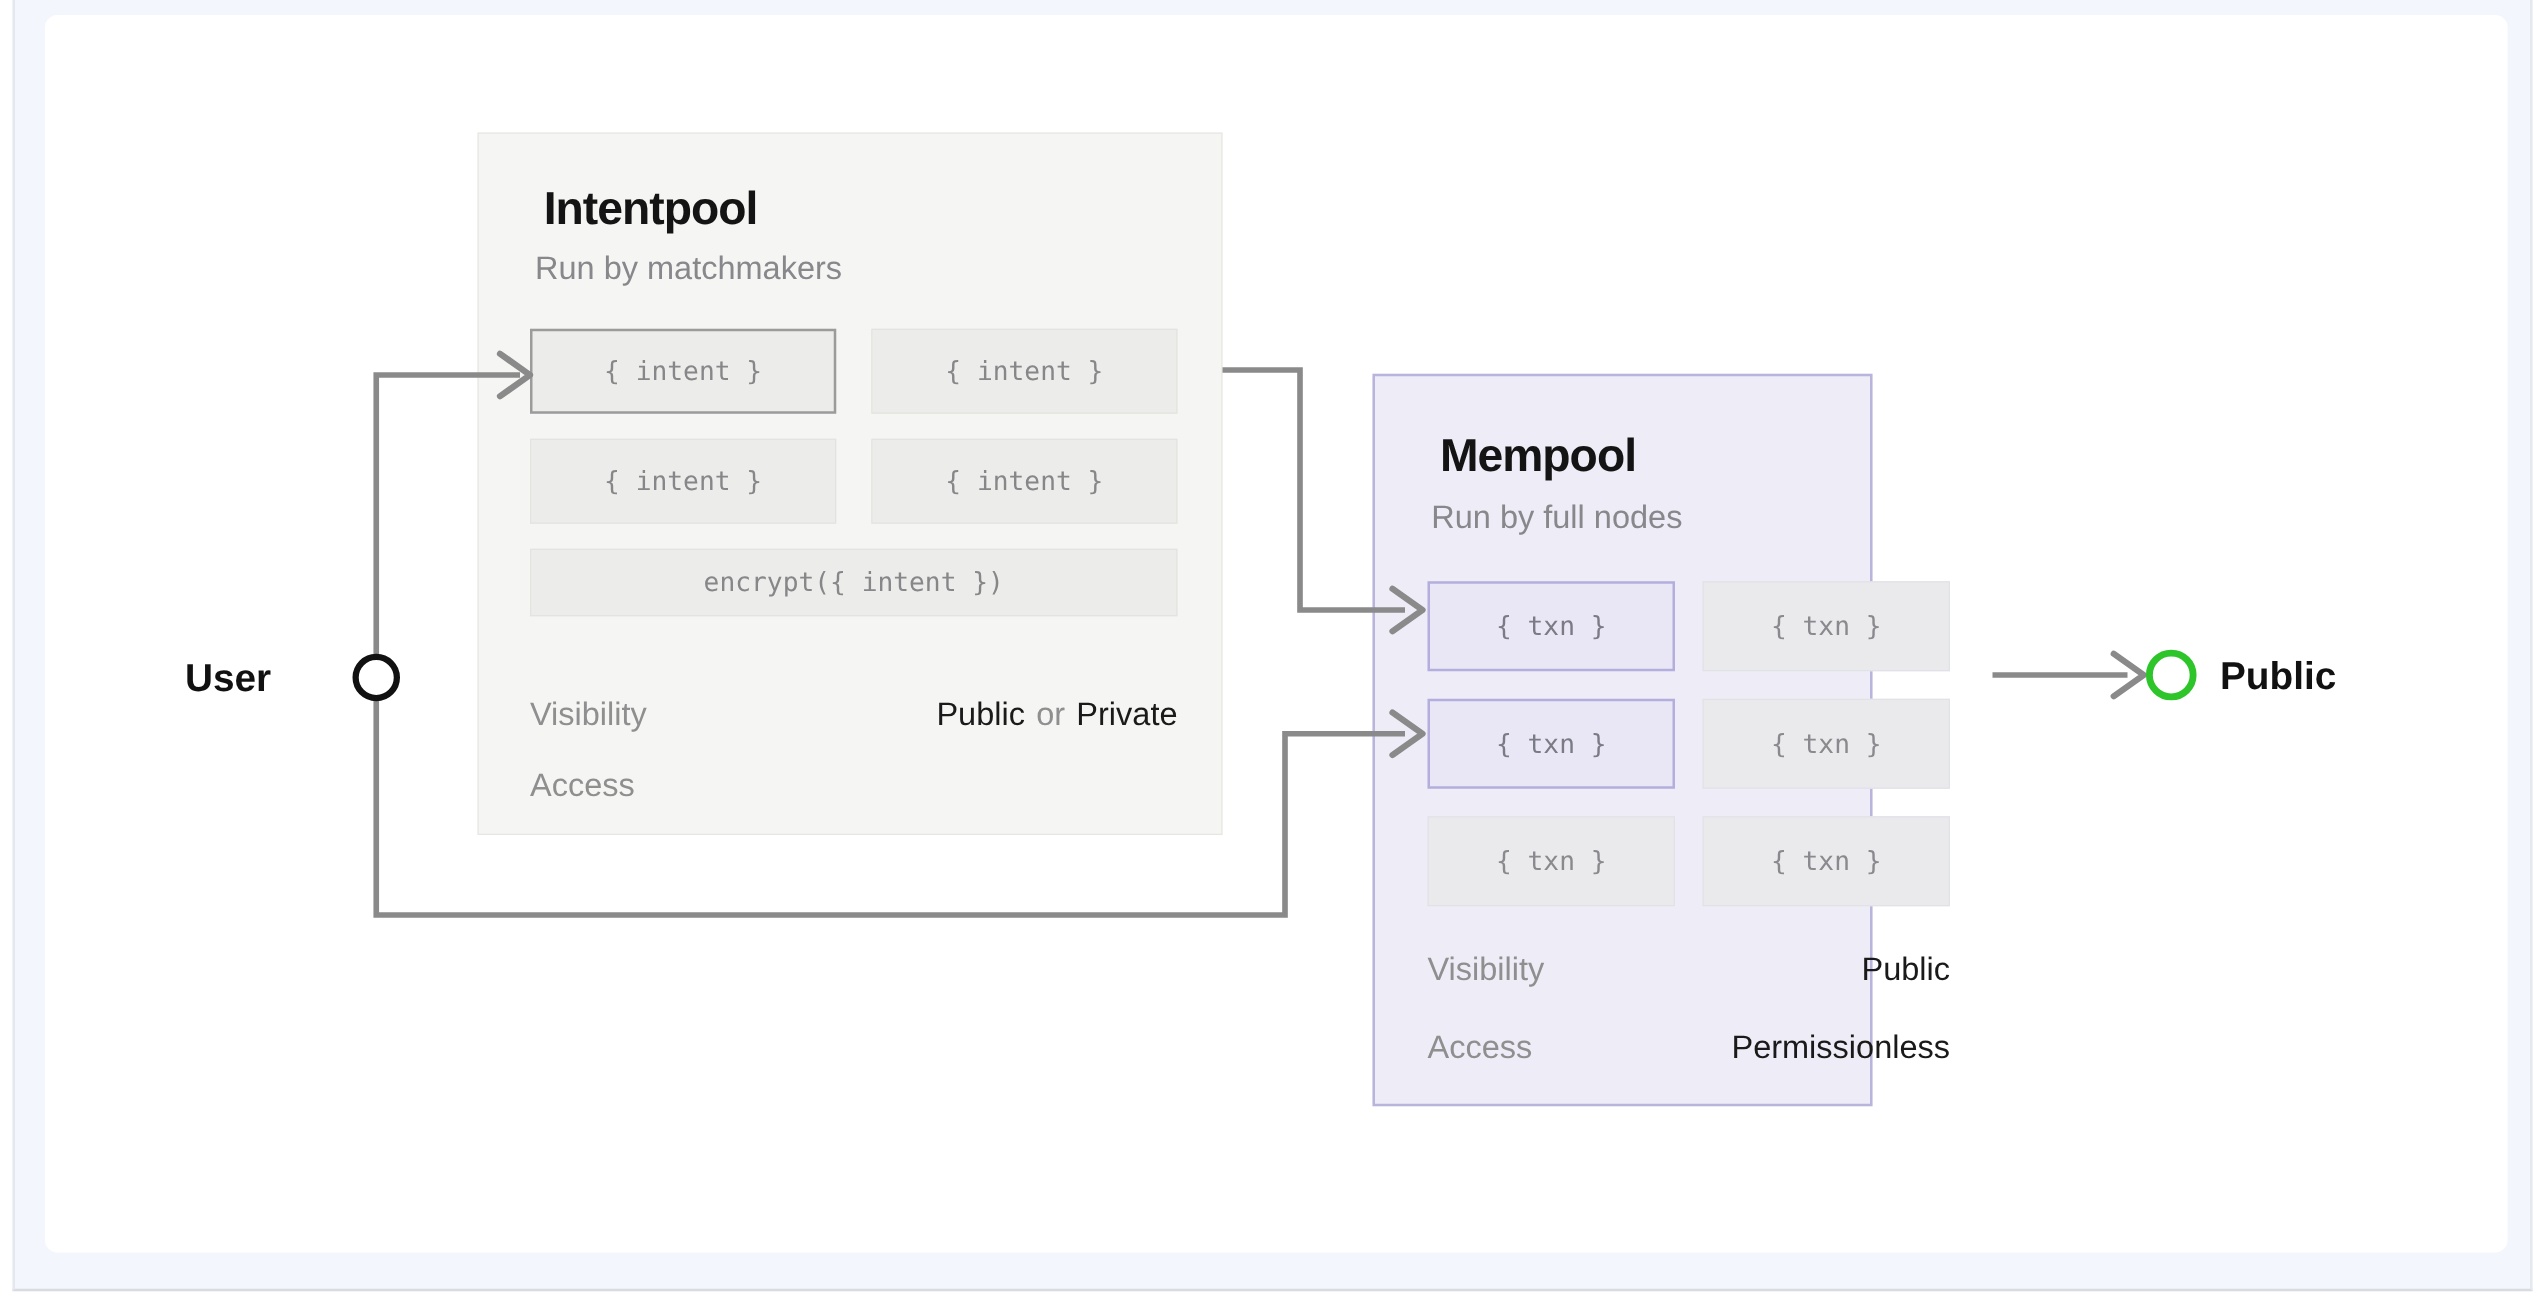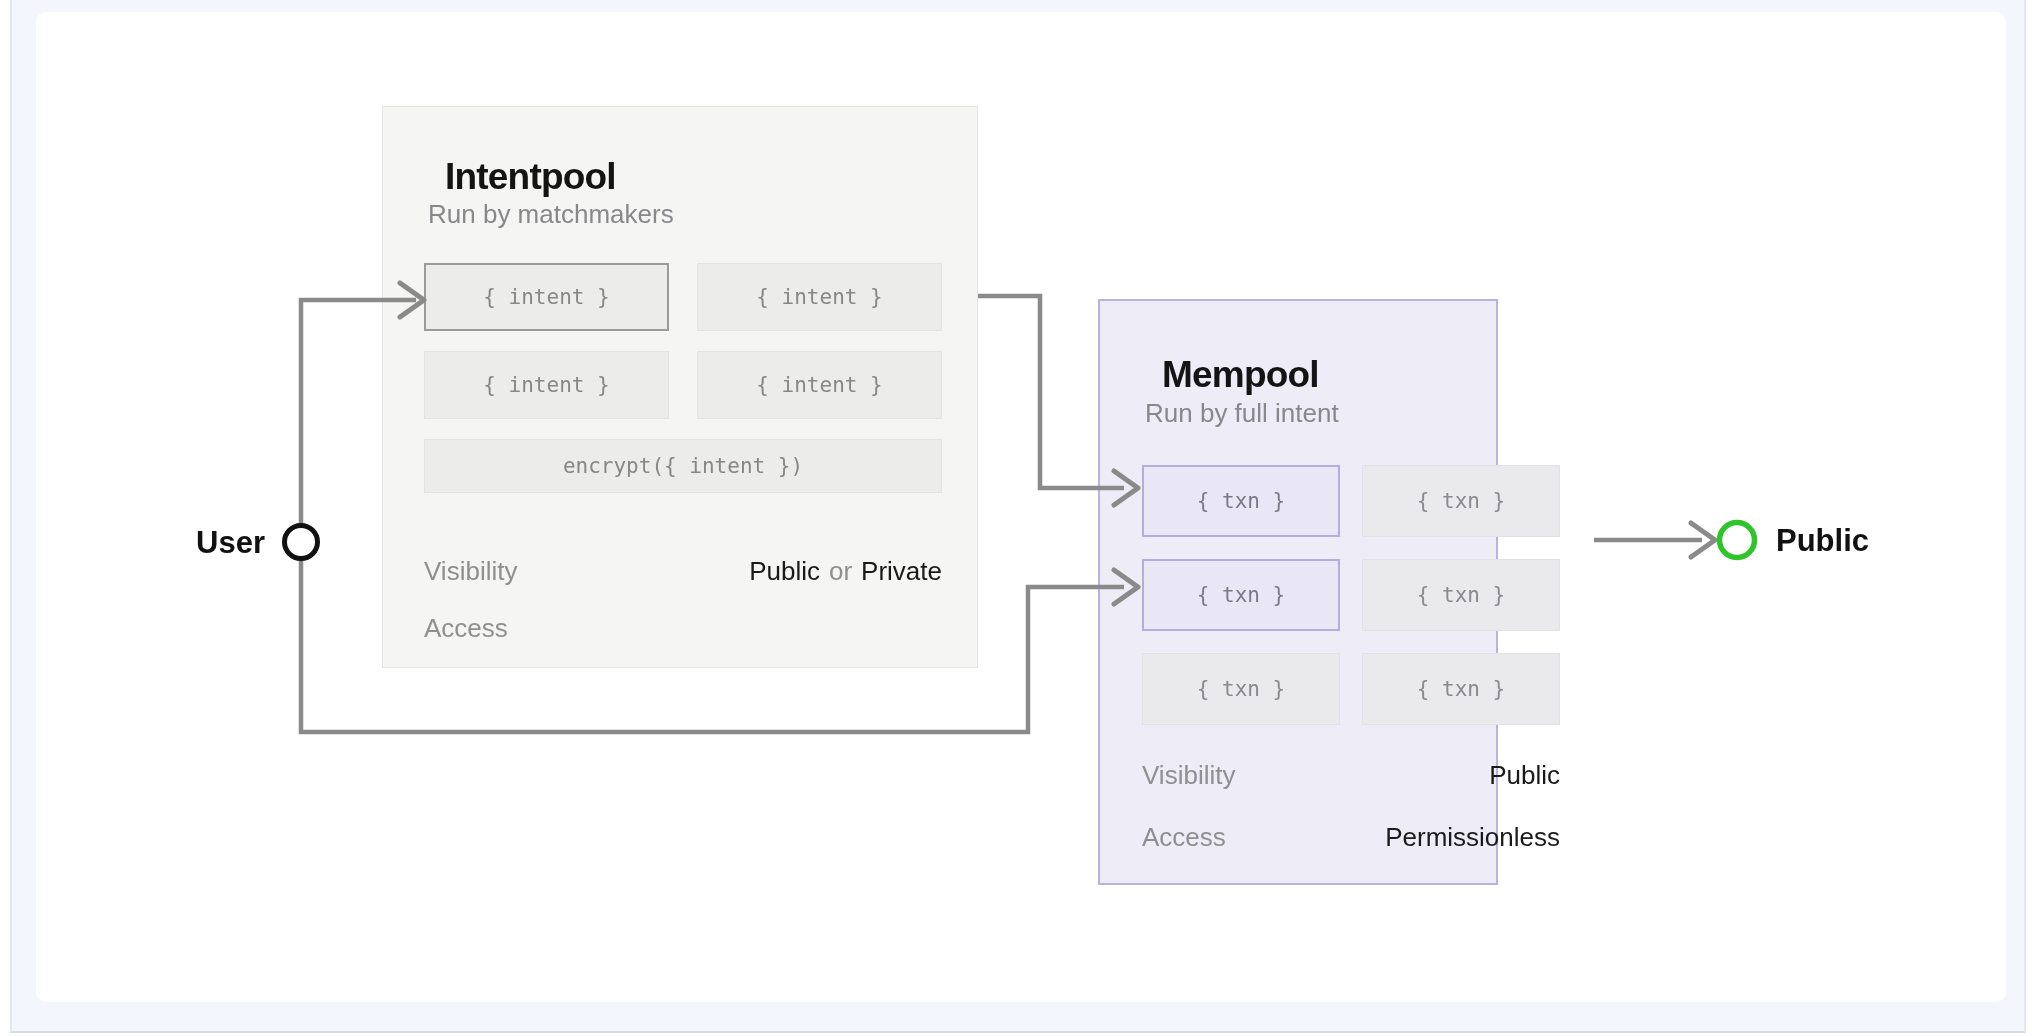--- a/index.html
+++ b/index.html
@@ -7,21 +7,21 @@
          font-family:"Liberation Sans",sans-serif;background:#ffffff;}
   .bg-frame{position:absolute;left:10px;right:6px;top:0;bottom:3px;background:#f3f7fd;
             border-left:2px solid #e5e8ec;border-right:2px solid #e5e8ec;border-bottom:2px solid #d8dbdf;}
   .card{position:absolute;left:36px;top:12px;width:1970px;height:990px;background:#ffffff;border-radius:10px;}
 
   .panel{position:absolute;box-sizing:border-box;}
   .panel-intentpool{left:382px;top:106px;width:596px;height:562px;background:#f5f5f3;border:1px solid #e6e6e2;}
   .panel-mempool{left:1098px;top:299px;width:400px;height:586px;background:#edecf7;border:2px solid #b8b4dc;}
 
   .panel-title{position:absolute;left:44px;top:32px;font-size:37px;font-weight:700;color:#141414;
-               letter-spacing:-0.8px;line-height:1.1;margin:18px;}
+               letter-spacing:-0.8px;line-height:1.1;margin:8px;}
   .panel-sub{position:absolute;left:45px;top:92px;font-size:26px;color:#88888c;line-height:1.2;margin:0;}
   .panel-mempool .panel-title{top:36px;}
   .panel-mempool .panel-sub{top:97px;}
 
   .grid{position:absolute;display:grid;}
   .grid-intent{left:41px;top:156px;grid-template-columns:245px 245px;gap:20px 28px;}
   .grid-txn{left:42px;top:164px;grid-template-columns:198px 198px;gap:22px 22px;text-align:center;}
 
   .code-box{box-sizing:border-box;display:flex;align-items:center;justify-content:center;
             font-family:"DejaVu Sans Mono","Liberation Mono",monospace;font-size:21px;}
@@ -34,21 +34,21 @@
 
   .meta-row{position:absolute;display:flex;justify-content:space-between;align-items:baseline;
             font-size:26px;line-height:1.15;gap:16px;}
   .meta-intent{left:41px;width:518px;}
   .meta-txn{left:42px;width:418px;}
   .meta-label{color:#8f8f90;}
   .meta-value{color:#1a1a1a;font-weight:500;}
   .joiner{color:#8f8f90;font-weight:400;margin:0 9px;}
 
   .node-label{position:absolute;font-size:31px;font-weight:700;color:#111111;line-height:1;}
-  .label-user{left:100px;width:165px;text-align:right;top:527px;}
+  .label-user{left:100px;width:165px;text-align:center;top:527px;}
   .label-outcome{left:1776px;top:525px;}
 
   .arrows{position:absolute;left:0;top:0;pointer-events:none;}
   .flow{fill:none;stroke:#8a8a8a;stroke-width:4.5;}
   .head{fill:none;stroke:#8a8a8a;stroke-width:5;stroke-linecap:round;stroke-linejoin:round;}
   .user-circle{fill:#ffffff;stroke:#111111;stroke-width:5;}
   .outcome-circle{fill:#ffffff;stroke:#2ec52a;stroke-width:5.5;}
 </style>
 </head>
 <body>
@@ -71,21 +71,21 @@
       <span class="meta-label">Visibility</span>
       <span class="meta-value"><span>Public</span><span class="joiner">or</span><span>Private</span></span>
     </div>
     <div class="meta-row meta-intent" style="top:507px;">
       <span class="meta-label">Access</span>
     </div>
   </section>
 
   <section class="panel panel-mempool">
     <h2 class="panel-title">Mempool</h2>
-    <p class="panel-sub">Run by full intent</p>
+    <p class="panel-sub">Run by full nodes</p>
     <div class="grid grid-txn">
       <div class="code-box txn-box purple">{ txn }</div>
       <div class="code-box txn-box gray">{ txn }</div>
       <div class="code-box txn-box purple">{ txn }</div>
       <div class="code-box txn-box gray">{ txn }</div>
       <div class="code-box txn-box gray">{ txn }</div>
       <div class="code-box txn-box gray">{ txn }</div>
     </div>
     <div class="meta-row meta-txn" style="top:460px;">
       <span class="meta-label">Visibility</span>

